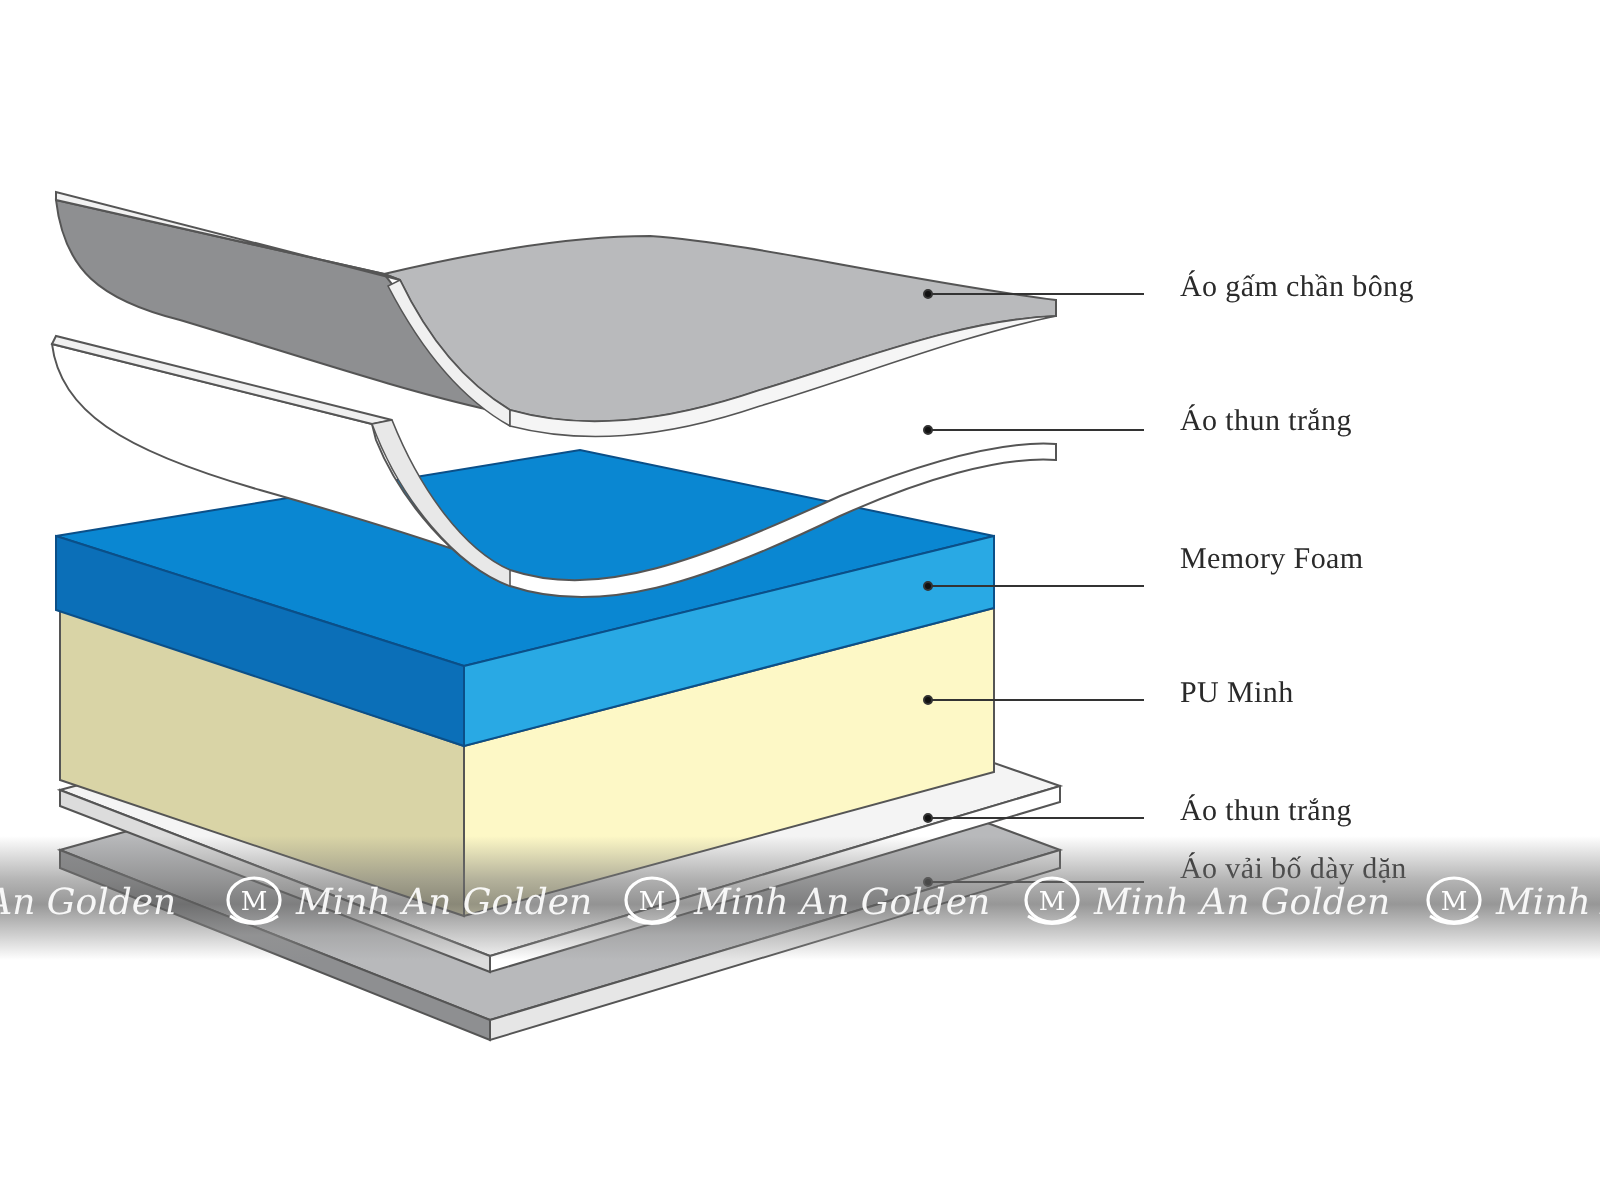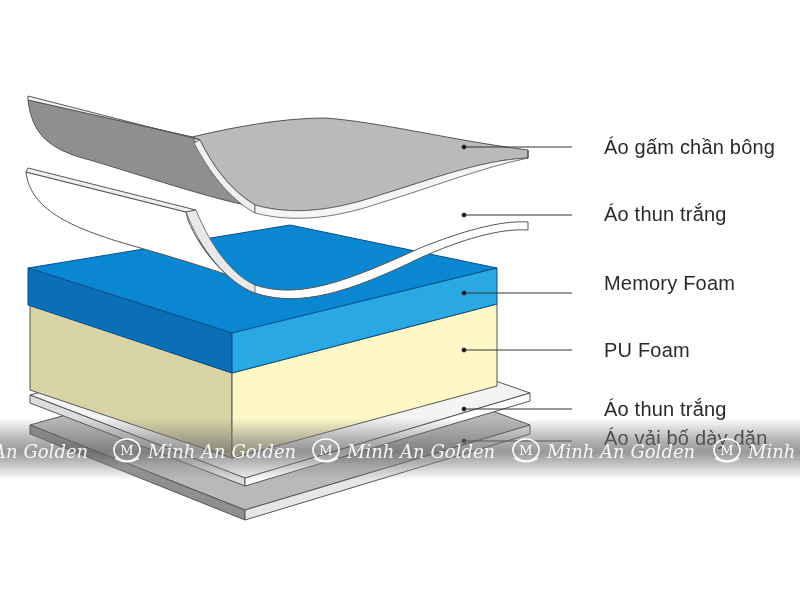--- a/index.html
+++ b/index.html
@@ -1,18 +1,18 @@
 <!DOCTYPE html>
 <html><head>
 <meta charset="utf-8">
 <style>
   html, body { margin: 0; padding: 0; background: #ffffff; }
   body { width: 800px; height: 600px; overflow: hidden; position: relative; font-family: "DejaVu Sans", sans-serif; }
   #stage { position: absolute; left: 0; top: 0; width: 800px; height: 600px; }
-  .label { position: absolute; font-family: Liberation Sans, sans-serif; font-size: 20px; color: #2a2a2a; white-space: nowrap; letter-spacing: 0.2px; margin-left: 14px; }
+  .label { position: absolute; font-family: Liberation Serif, serif; font-size: 15px; color: #2a2a2a; white-space: nowrap; letter-spacing: 0.2px; }
   .wm-band { position: absolute; left: 0; top: 418px; width: 800px; height: 62px;
     background: linear-gradient(to bottom, rgba(255,255,255,0) 0%, rgba(120,120,120,0.55) 35%, rgba(95,95,95,0.65) 55%, rgba(150,150,150,0.45) 80%, rgba(255,255,255,0) 100%); }
   .wm { position: absolute; top: 436px; height: 30px; display: flex; align-items: center; }
   .wm-logo { width: 30px; height: 28px; margin-right: 6px; }
   .wm-text { font-family: "DejaVu Serif", serif; font-style: italic; font-size: 18px; color: #ffffff; opacity: 0.92; white-space: nowrap; }
 </style>
 </head>
 <body>
 
 <svg id="stage" viewBox="0 0 800 600" xmlns="http://www.w3.org/2000/svg">
@@ -66,21 +66,21 @@
     <line x1="464" y1="409" x2="572" y2="409"></line>
       <circle cx="464" cy="409" r="2"></circle>
     <line x1="464" y1="441" x2="572" y2="441"></line>
       <circle cx="464" cy="441" r="2"></circle>
   </g>
 </svg>
 
 <div class="label" style="left:590px; top:136px;">Áo gấm chần bông</div>
 <div class="label" style="left:590px; top:203px;">Áo thun trắng</div>
 <div class="label" style="left:590px; top:272px;">Memory Foam</div>
-<div class="label" style="left:590px; top:339px;">PU Foam</div>
+<div class="label" style="left:590px; top:339px;">PU Minh</div>
 <div class="label" style="left:590px; top:398px;">Áo thun trắng</div>
 <div class="label" style="left:590px; top:427px;">Áo vải bố dày dặn</div>
 
 <div class="wm-band"></div>
 
 <div class="wm" style="left:-60px;">
   <span class="wm-text">Minh An Golden</span>
 </div>
 <div class="wm" style="left:112px;">
   <svg class="wm-logo" viewBox="0 0 30 28">

